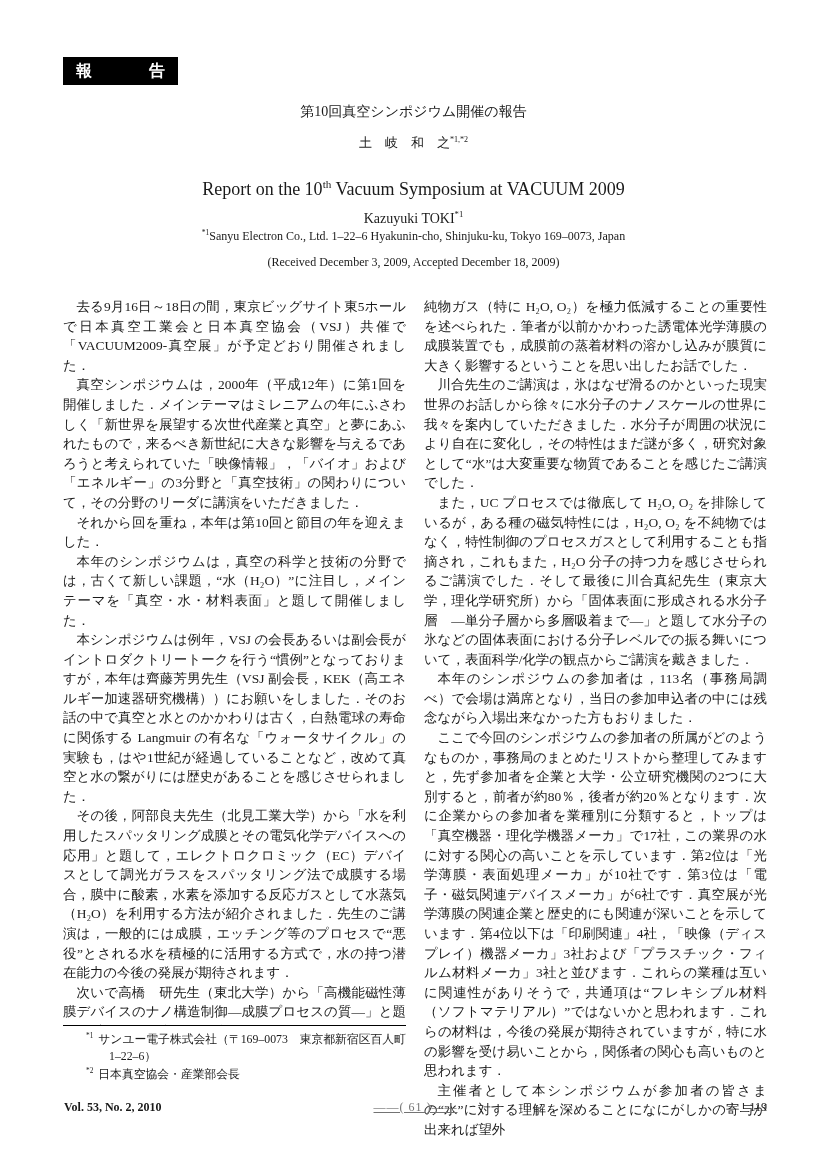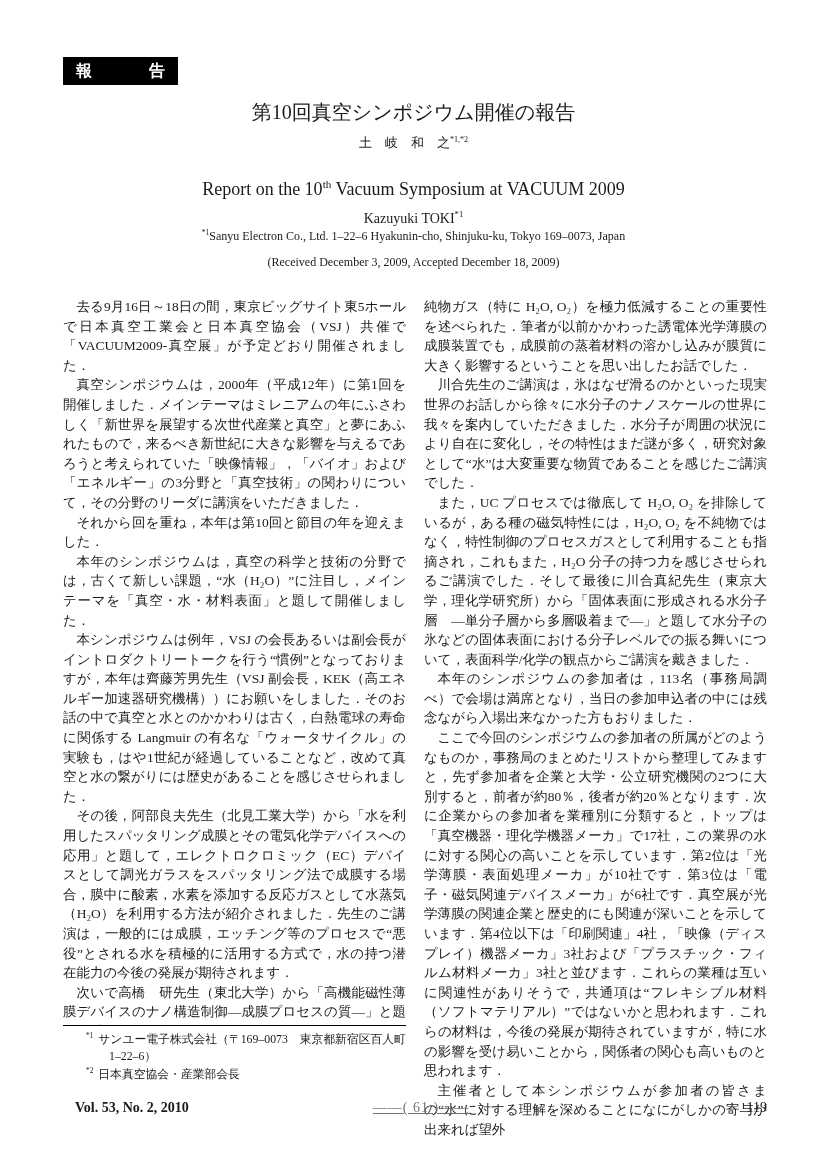--- a/index.html
+++ b/index.html
@@ -24,21 +24,21 @@
     color: #ffffff;
     display: flex;
     justify-content: space-between;
     align-items: center;
     font-family: "Liberation Sans", "DejaVu Sans", sans-serif;
     font-weight: bold;
     font-size: 16px;
   }
 
   
-  .title-ja   { margin: 14px 0 0; text-align: center; font-size: 20px; font-weight: normal; line-height: 26px; }
+  .title-ja   { margin: 14px 0 0; text-align: center; font-size: 14px; font-weight: normal; line-height: 26px; }
   .author-ja  { margin-top: 8px;  text-align: center; font-size: 13px; line-height: 20px; }
   .title-en   { margin-top: 24px; text-align: center; font-size: 18px; line-height: 24px; }
   .author-en  { margin-top: 8px;  text-align: center; font-size: 14px; line-height: 19px; }
   .affiliation{  text-align: center; font-size: 12px; line-height: 16px; }
   .received   { margin-top: 10px; text-align: center; font-size: 12px; line-height: 16px; }
   sup { font-size: 0.62em; vertical-align: super; line-height: 0; }
 
   
   .columns {
     display: flex;
@@ -66,25 +66,25 @@
     padding-left: 23px;
     text-indent: -23px;
     margin-left: 23px;
   }
   .fn-sup { margin-right: 5px; }
 
   
   .footer {
     position: absolute;
     top: 1100px;
-    left: 63px;
+    left: 52px;
     right: 60px;
     display: flex;
     align-items: flex-start;
-    font-size: 14px;
+    font-size: 12px;
   }
   .footer-left  { flex: 1; font-weight: bold; padding-left: 12px; }
   .footer-center{ flex: 0 0 auto; color: #737373; letter-spacing: 1px; text-decoration: underline; }
   .footer-right { flex: 1; text-align: right; }
 </style>
 </head>
 <body>
 
 <div class="page">
 

